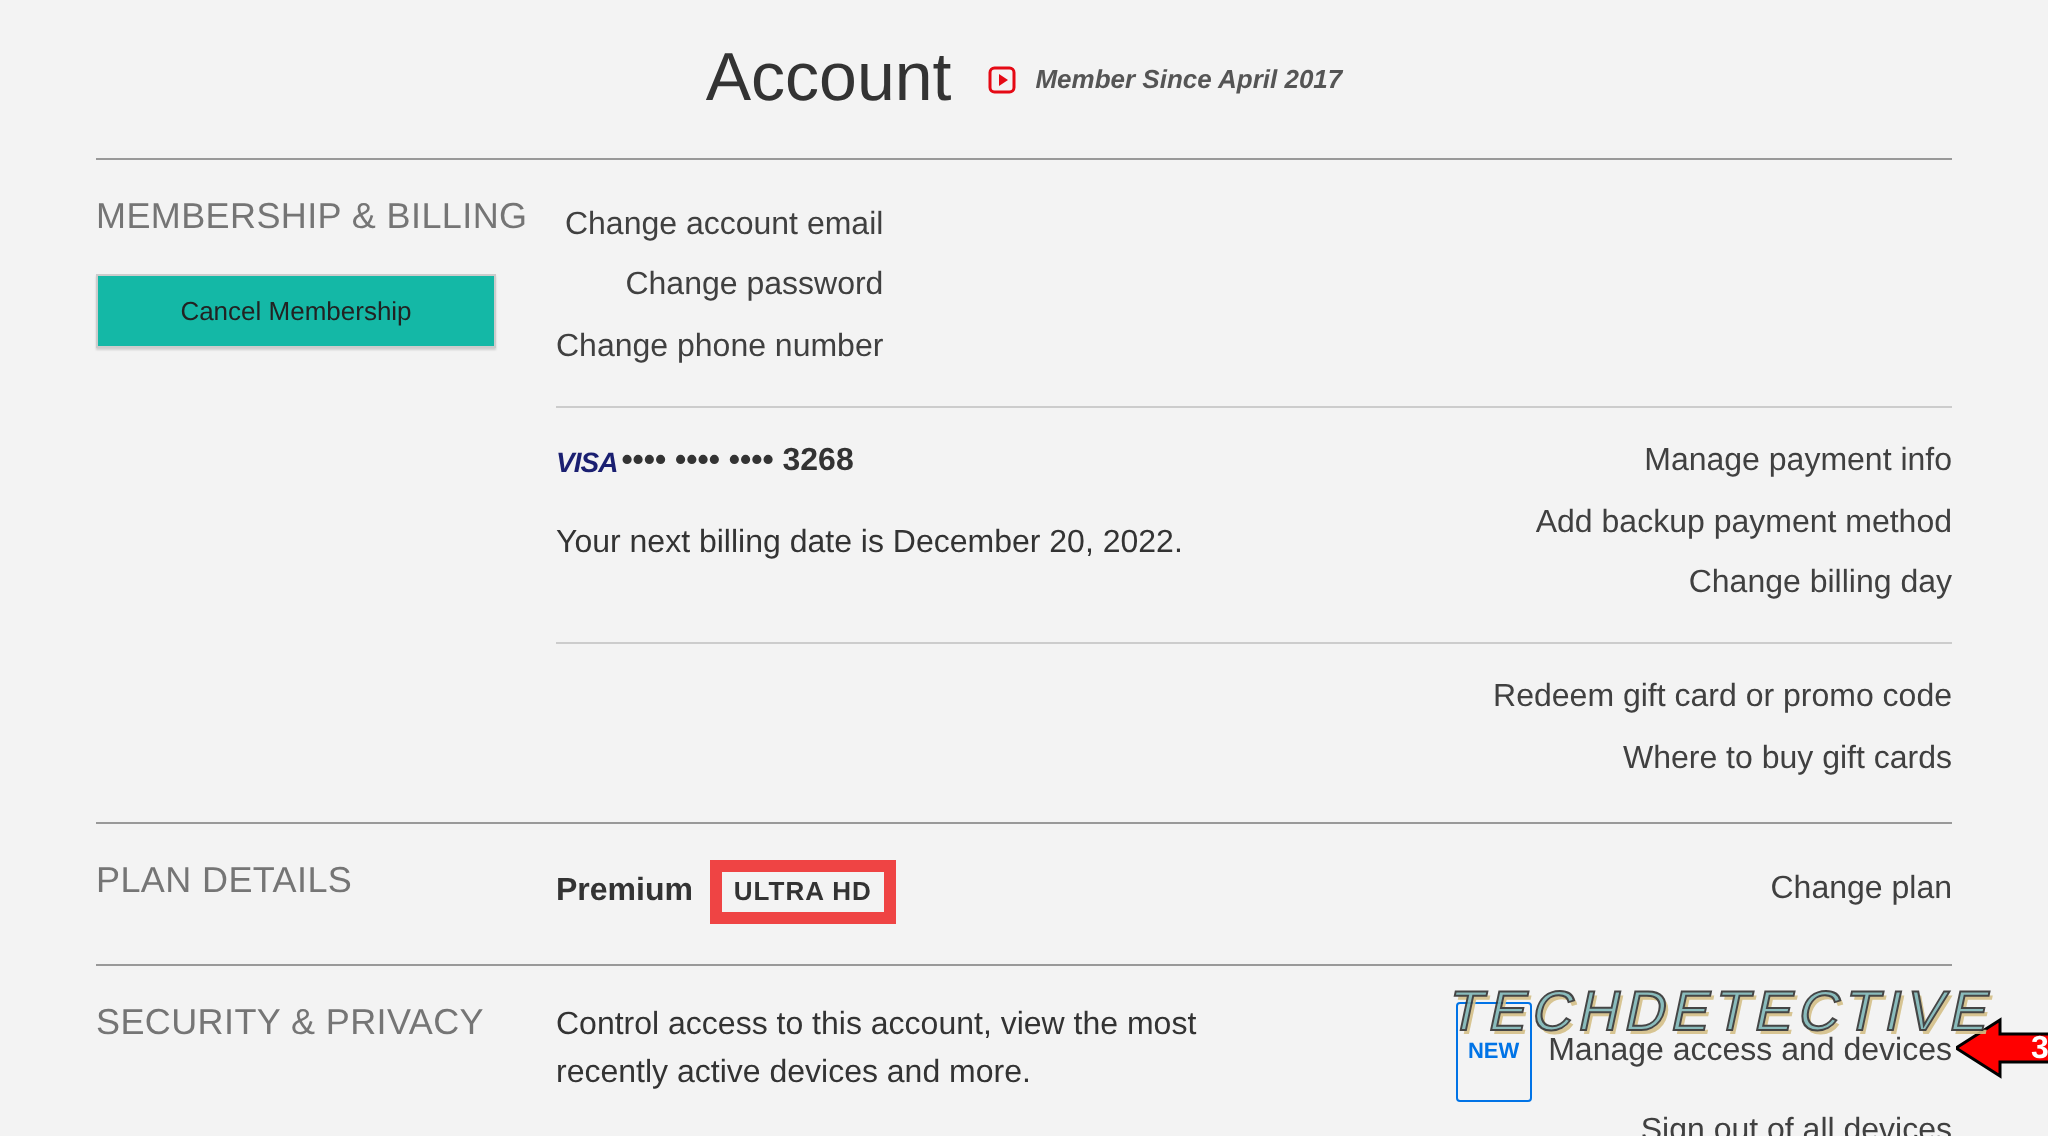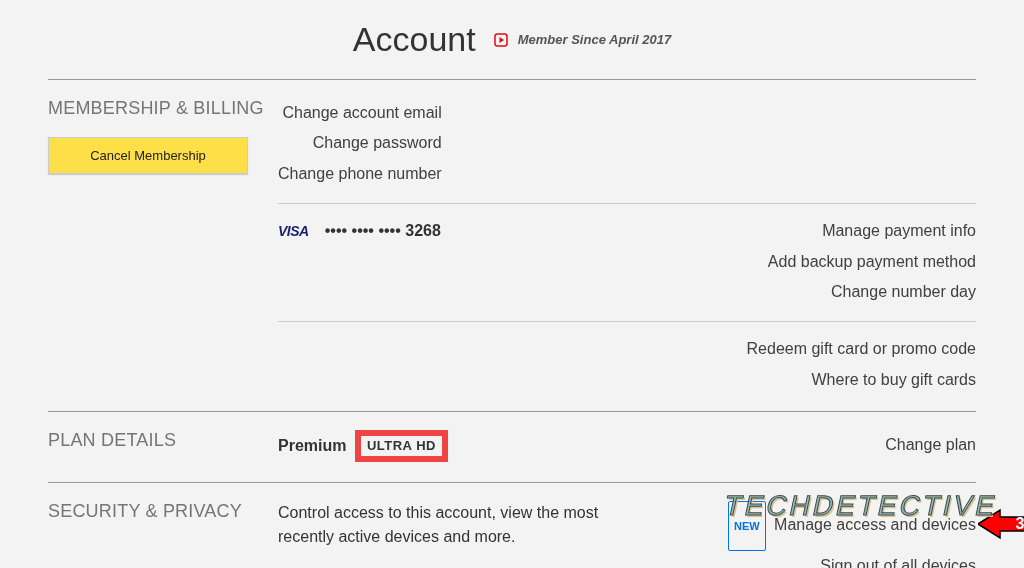--- a/index.html
+++ b/index.html
@@ -15,31 +15,31 @@
   .header-row { display: flex; align-items: center; gap: 16px; margin-bottom: 20px; justify-content: center; }
   h1 { font-size: 34px; font-weight: 500; color: #333; }
   .member-since { display: flex; align-items: center; gap: 8px; font-size: 13px; font-weight: 700; color: #555; font-style: italic; }
   .member-icon svg { display: block; }
   hr.top { border: none; border-top: 1px solid #999; margin: 0; }
   .section { display: flex; padding-top: 18px; }
   .section-left { width: 230px; flex-shrink: 0; }
   .section-title { font-size: 18px; color: #757575; letter-spacing: 0.2px; }
   .cancel-btn {
     margin-top: 18px; width: 200px; height: 37px;
-    background: #fde047; border: 1px solid #ccc; color: #222;
+    background: #14b8a6; border: 1px solid #ccc; color: #222;
     font-size: 13px; cursor: pointer; box-shadow: 0 1px 1px rgba(0,0,0,0.15);
   }
   .section-right { flex: 1; }
   .row { display: flex; justify-content: space-between; align-items: flex-start; }
   .info-col { color: #333; line-height: 1.9; }
   .muted { color: #737373; }
   .link-col { text-align: right; line-height: 1.9; }
   .link { color: #404040; cursor: pointer; }
   .subdiv { border-top: 1px solid #ccc; margin: 14px 0 12px 0; }
-  .card-row { display: flex; align-items: center; gap: 16px; font-weight: 700; color: #333; }
+  .card-row { display: flex; align-items: center; gap: 2px; font-weight: 700; color: #333; }
   .visa {
     font-family: Arial, sans-serif; font-style: italic; font-weight: 900;
     color: #1a1f71; font-size: 14px; letter-spacing: -0.5px;
   }
   .billing-next { color: #333; margin-top: 10px; }
   .ultra-badge {
     display: inline-block; border: 6px solid #ef4444; padding: 0 6px;
     font-size: 13px; font-weight: 700; letter-spacing: 0.5px; color: #333;
     vertical-align: middle; margin-left: 4px; line-height: 20px;
   }
@@ -97,25 +97,26 @@
       </div>
 
       <div class="subdiv"></div>
 
       <div class="row">
         <div class="info-col">
           <div class="card-row">
             <span class="visa">VISA</span>
             <span>•••• •••• •••• 3268</span>
           </div>
+          <div class="billing-next">Your next billing date is December 20, 2022.</div>
         </div>
         <div class="link-col">
           <div class="link">Manage payment info</div>
           <div class="link">Add backup payment method</div>
-          <div class="link">Change number day</div>
+          <div class="link">Change billing day</div>
         </div>
       </div>
 
       <div class="subdiv"></div>
 
       <div class="row">
         <div></div>
         <div class="link-col">
           <div class="link">Redeem gift card or promo code</div>
           <div class="link">Where to buy gift cards</div>

